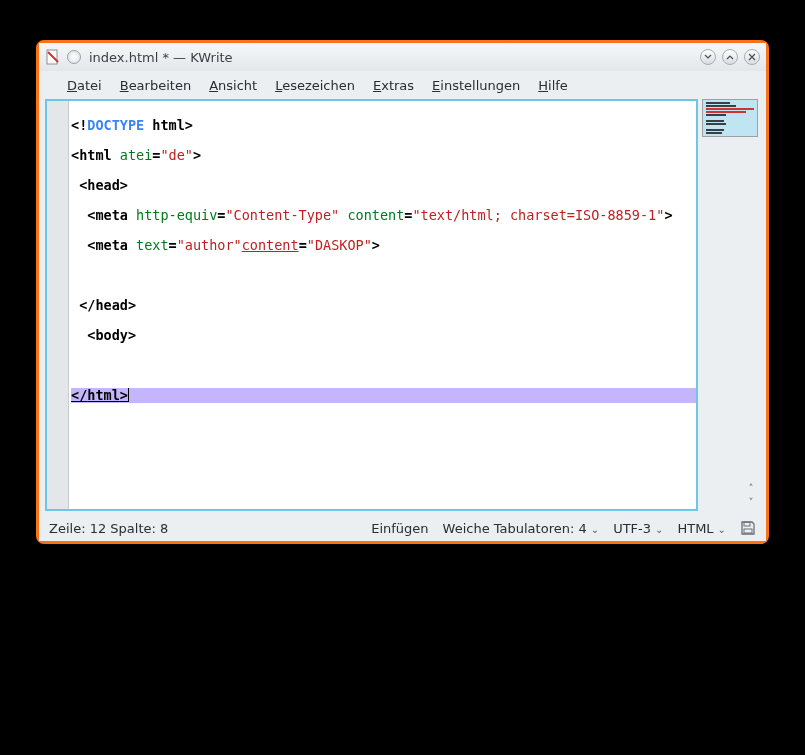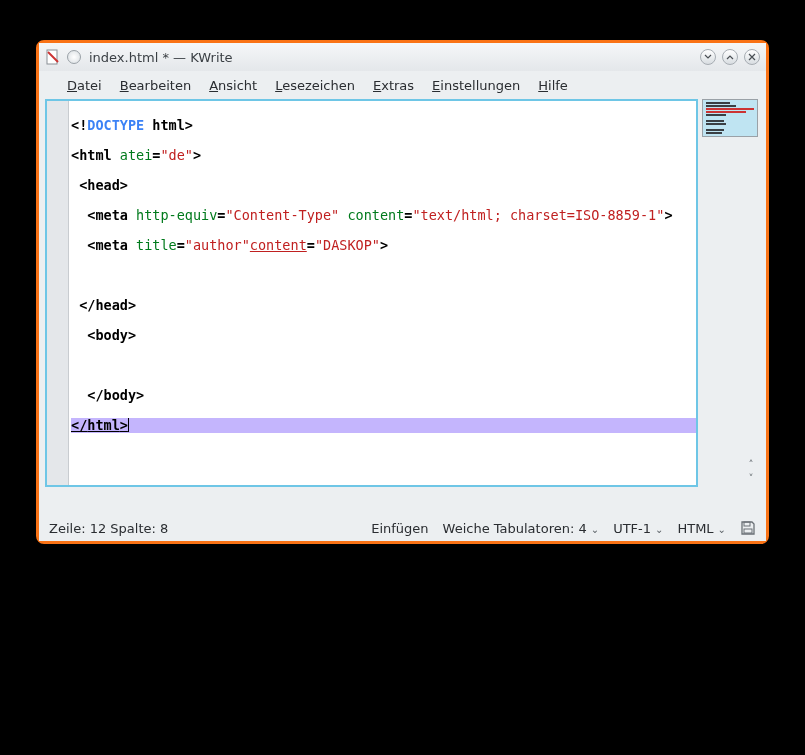--- a/index.html
+++ b/index.html
@@ -145,21 +145,20 @@
   cursor: pointer;
 }
 .statusbar {
   height: 26px;
   display: flex;
   align-items: center;
   gap: 14px;
   padding: 0 10px;
   color: #2a2d31;
   background: #eceff1;
-  margin-top: 24px;
 }
 .statusbar .spacer { flex: 1; }
 .statusbar .chev { font-size: 10px; color: #5a6066; padding-left: 4px; }
 .statusbar .sb-item { cursor: pointer; }
 .statusbar .save-icon svg { display: block; }
 </style>
 </head>
 <body>
 
 <div class="window">
@@ -201,26 +200,25 @@
   </div>
 
   <div class="workarea">
     <div class="editor-frame">
       <div class="fold-gutter"></div>
       <div class="code">
 <div class="row"><span class="t-gray">&lt;!</span><span class="t-doctype">DOCTYPE</span><span class="t-doctype-kw"> html</span><span class="t-gray">&gt;</span></div>
 <div class="row"><span class="t-gray">&lt;</span><span class="t-tag">html</span><span class="t-attr"> atei</span><span class="t-gray">=</span><span class="t-val">"de"</span><span class="t-gray">&gt;</span></div>
 <div class="row"><span class="t-gray"> &lt;</span><span class="t-tag">head</span><span class="t-gray">&gt;</span></div>
 <div class="row"><span class="t-gray">  &lt;</span><span class="t-tag">meta</span><span class="t-attr"> http-equiv</span><span class="t-gray">=</span><span class="t-val">"Content-Type"</span><span class="t-attr"> content</span><span class="t-gray">=</span><span class="t-val">"text/html; charset=ISO-8859-1"</span><span class="t-gray">&gt;</span></div>
-<div class="row"><span class="t-gray">  &lt;</span><span class="t-tag">meta</span><span class="t-attr"> title</span><span class="t-gray">=</span><span class="t-val">"author"</span><span class="t-err">content</span><span class="t-gray">=</span><span class="t-val">"DASKOP"</span><span class="t-gray">&gt;</span></div>
+<div class="row"><span class="t-gray">  &lt;</span><span class="t-tag">meta</span><span class="t-attr"> text</span><span class="t-gray">=</span><span class="t-val">"author"</span><span class="t-err">content</span><span class="t-gray">=</span><span class="t-val">"DASKOP"</span><span class="t-gray">&gt;</span></div>
 <div class="row"><span></span></div>
 <div class="row"><span class="t-gray"> &lt;/</span><span class="t-tag">head</span><span class="t-gray">&gt;</span></div>
 <div class="row"><span class="t-gray">  &lt;</span><span class="t-tag">body</span><span class="t-gray">&gt;</span></div>
 <div class="row"><span></span></div>
-<div class="row"><span class="t-gray">  &lt;/</span><span class="t-tag">body</span><span class="t-gray">&gt;</span></div>
 <div class="row current"><span class="t-gray">&lt;/</span><span class="t-tag">html</span><span class="t-gray">&gt;</span><span class="cursor"></span></div>
       </div>
     </div>
 
     <div class="sidepanel" style="position:relative;">
       <div class="minimap">
         <div class="mm-line" style="top:2px;width:24px;"></div>
         <div class="mm-line" style="top:5px;width:30px;"></div>
         <div class="mm-line" style="top:8px;width:48px;background:#c33;"></div>
         <div class="mm-line" style="top:11px;width:40px;background:#c33;"></div>
@@ -235,21 +233,21 @@
         <div class="scroll-down">˅</div>
       </div>
     </div>
   </div>
 
   <div class="statusbar">
     <span class="sb-item">Zeile: 12 Spalte: 8</span>
     <span class="spacer"></span>
     <span class="sb-item">Einfügen</span>
     <span class="sb-item"><span>Weiche Tabulatoren: 4</span><span class="chev">⌄</span></span>
-    <span class="sb-item"><span>UTF-1</span><span class="chev">⌄</span></span>
+    <span class="sb-item"><span>UTF-3</span><span class="chev">⌄</span></span>
     <span class="sb-item"><span>HTML</span><span class="chev">⌄</span></span>
     <span class="sb-item save-icon">
       <svg width="16" height="16" viewBox="0 0 16 16">
         <path d="M2 2 H12 L14 4 V14 H2 Z" fill="none" stroke="#6a7076" stroke-width="1.3"></path>
         <rect x="4" y="2" width="6" height="4" fill="none" stroke="#6a7076" stroke-width="1"></rect>
         <rect x="4" y="9" width="8" height="4" fill="none" stroke="#6a7076" stroke-width="1"></rect>
       </svg>
     </span>
   </div>
 

